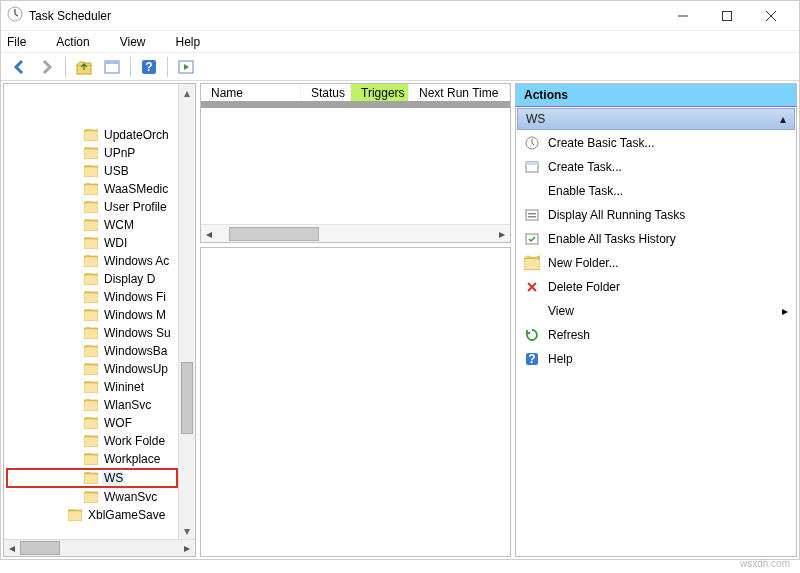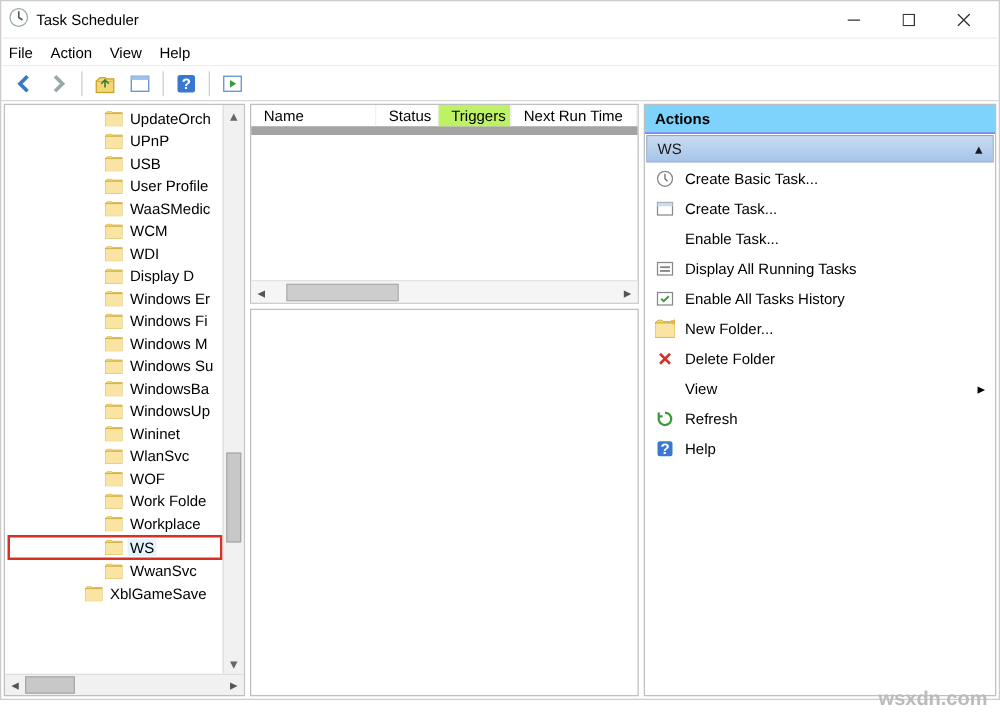--- a/index.html
+++ b/index.html
@@ -2,27 +2,27 @@
 <html><head>
 <meta charset="utf-8">
 <style>
 * { box-sizing: border-box; font-family: "Segoe UI", Tahoma, sans-serif; font-size: 12px; }
 body { margin: 0; background: #fff; width: 800px; height: 573px; overflow: hidden; position: relative; }
 .outer { border: 1px solid #ccc; width: 800px; height: 560px; }
 .titlebar { height: 30px; display: flex; align-items: center; padding: 0 6px; border-bottom: 1px solid #eee; }
 .titlebar .title { margin-left: 6px; }
 .titlebar .spacer { flex: 1; }
 .win-btn { width: 44px; height: 30px; display: flex; align-items: center; justify-content: center; color: #333; }
-.menubar { height: 22px; display: flex; align-items: center; padding: 0 6px; gap: 14px; border-bottom: 1px solid #eee; text-align: right; }
+.menubar { height: 22px; display: flex; align-items: center; padding: 0 6px; gap: 30px; border-bottom: 1px solid #eee; text-align: right; }
 .toolbar { height: 28px; display: flex; align-items: center; padding: 2px 6px; gap: 4px; border-bottom: 1px solid #d8d8d8; }
 .tool-btn { width: 24px; height: 22px; display: flex; align-items: center; justify-content: center; border: 1px solid transparent; }
 .tool-btn svg { width: 18px; height: 18px; }
 .content { display: flex; height: calc(100% - 80px); }
 .tree-pane { width: 193px; border: 1px solid #bfbfbf; margin: 2px; position: relative; overflow: hidden; display:flex; flex-direction:column;}
-.tree-scroll { overflow-x: auto; overflow-y: auto; flex:1; }
+.tree-scroll { overflow-x: auto; overflow-y: auto; flex:1;margin-top:40px; }
 .tree { padding: 2px 0 2px 2px; white-space: nowrap; }
 .tree-item { display: flex; align-items: center; height: 18px; padding-left: 78px; position: relative; }
 .tree-item.lvl2 { padding-left: 62px; align-items: center; }
 .tree-item.sel { border: 2px solid #d93025; height:20px; padding-left:76px;}
 .tree-item.sel .folder-label { background: #e5f3ff; }
 .folder-label { padding: 0 2px; }
 .center-pane { flex: 1; margin: 2px; display:flex; flex-direction:column; gap:4px; }
 .task-list { border: 1px solid #bfbfbf; height:160px; display:flex; flex-direction:column; }
 .task-headers { display:flex; height:24px; border-bottom:7px solid #a3a3a3; align-items:stretch; }
 .th { padding: 4px 10px; border-right:1px solid #f0f0f0; display:flex; align-items:center;}
@@ -38,21 +38,21 @@
 .section-hdr .sh-arrow { margin-left:auto; }
 .action-item { display:flex; align-items:center; height:24px; padding:0 8px; gap:8px;}
 .action-icon { width:16px; height:16px; display:flex; align-items:center; justify-content:center; flex-shrink:0;}
 .action-arrow { margin-left:auto; }
 .tree-vscroll { width:17px; background:#f1f1f1; border-left:1px solid #ddd; display:flex; flex-direction:column;}
 .vscroll-btn { height:17px; display:flex;align-items:center;justify-content:center;color:#666;}
 .vscroll-track { flex:1; position:relative;}
 .vscroll-thumb { position:absolute; left:2px; right:2px; top:62%; height:72px; background:#c8c8c8; border:1px solid #a8a8a8;}
 .tree-hscroll { height:17px; background:#f1f1f1; border-top:1px solid #ddd; display:flex;}
 .tree-row { display:flex; overflow:hidden; flex:1;}
-.watermark { position:absolute; bottom:4px; right:10px; color:#bbb; font-size:16px;font-weight:bold;}
+.watermark { position:absolute; bottom:4px; right:10px; color:#bbb; font-size:10px;}
 svg.folder-ic { width:14px; height:12px; flex-shrink:0; margin-right:4px;}
 </style>
 </head>
 <body>
 
 <div class="outer">
   <div class="titlebar">
     <span>
       <svg width="16" height="16" viewBox="0 0 16 16">
           <circle cx="8" cy="8" r="7" fill="#fff" stroke="#9aa"></circle>
@@ -151,56 +151,56 @@
                   <path d="M0 2l2-2h3l1 1h8v1H0z" fill="#f4d774" stroke="#c9a227" stroke-width="0.5"></path>
                   <rect x="0" y="2" width="14" height="10" fill="#f9e4a3" stroke="#c9a227" stroke-width="0.5"></rect>
                 </svg>
                 <span class="folder-label">USB</span>
               </div>
               <div class="tree-item">
                 <svg class="folder-ic" viewBox="0 0 14 12">
                   <path d="M0 2l2-2h3l1 1h8v1H0z" fill="#f4d774" stroke="#c9a227" stroke-width="0.5"></path>
                   <rect x="0" y="2" width="14" height="10" fill="#f9e4a3" stroke="#c9a227" stroke-width="0.5"></rect>
                 </svg>
+                <span class="folder-label">WaaSMedic</span>
+              </div>
+              <div class="tree-item">
+                <svg class="folder-ic" viewBox="0 0 14 12">
+                  <path d="M0 2l2-2h3l1 1h8v1H0z" fill="#f4d774" stroke="#c9a227" stroke-width="0.5"></path>
+                  <rect x="0" y="2" width="14" height="10" fill="#f9e4a3" stroke="#c9a227" stroke-width="0.5"></rect>
+                </svg>
                 <span class="folder-label">User Profile</span>
               </div>
               <div class="tree-item">
                 <svg class="folder-ic" viewBox="0 0 14 12">
                   <path d="M0 2l2-2h3l1 1h8v1H0z" fill="#f4d774" stroke="#c9a227" stroke-width="0.5"></path>
                   <rect x="0" y="2" width="14" height="10" fill="#f9e4a3" stroke="#c9a227" stroke-width="0.5"></rect>
                 </svg>
-                <span class="folder-label">WaaSMedic</span>
-              </div>
-              <div class="tree-item">
-                <svg class="folder-ic" viewBox="0 0 14 12">
-                  <path d="M0 2l2-2h3l1 1h8v1H0z" fill="#f4d774" stroke="#c9a227" stroke-width="0.5"></path>
-                  <rect x="0" y="2" width="14" height="10" fill="#f9e4a3" stroke="#c9a227" stroke-width="0.5"></rect>
-                </svg>
                 <span class="folder-label">WCM</span>
               </div>
               <div class="tree-item">
                 <svg class="folder-ic" viewBox="0 0 14 12">
                   <path d="M0 2l2-2h3l1 1h8v1H0z" fill="#f4d774" stroke="#c9a227" stroke-width="0.5"></path>
                   <rect x="0" y="2" width="14" height="10" fill="#f9e4a3" stroke="#c9a227" stroke-width="0.5"></rect>
                 </svg>
                 <span class="folder-label">WDI</span>
               </div>
               <div class="tree-item">
                 <svg class="folder-ic" viewBox="0 0 14 12">
                   <path d="M0 2l2-2h3l1 1h8v1H0z" fill="#f4d774" stroke="#c9a227" stroke-width="0.5"></path>
                   <rect x="0" y="2" width="14" height="10" fill="#f9e4a3" stroke="#c9a227" stroke-width="0.5"></rect>
                 </svg>
+                <span class="folder-label">Windows Ac</span>
+              </div>
+              <div class="tree-item">
+                <svg class="folder-ic" viewBox="0 0 14 12">
+                  <path d="M0 2l2-2h3l1 1h8v1H0z" fill="#f4d774" stroke="#c9a227" stroke-width="0.5"></path>
+                  <rect x="0" y="2" width="14" height="10" fill="#f9e4a3" stroke="#c9a227" stroke-width="0.5"></rect>
+                </svg>
                 <span class="folder-label">Display D</span>
-              </div>
-              <div class="tree-item">
-                <svg class="folder-ic" viewBox="0 0 14 12">
-                  <path d="M0 2l2-2h3l1 1h8v1H0z" fill="#f4d774" stroke="#c9a227" stroke-width="0.5"></path>
-                  <rect x="0" y="2" width="14" height="10" fill="#f9e4a3" stroke="#c9a227" stroke-width="0.5"></rect>
-                </svg>
-                <span class="folder-label">Windows Er</span>
               </div>
               <div class="tree-item">
                 <svg class="folder-ic" viewBox="0 0 14 12">
                   <path d="M0 2l2-2h3l1 1h8v1H0z" fill="#f4d774" stroke="#c9a227" stroke-width="0.5"></path>
                   <rect x="0" y="2" width="14" height="10" fill="#f9e4a3" stroke="#c9a227" stroke-width="0.5"></rect>
                 </svg>
                 <span class="folder-label">Windows Fi</span>
               </div>
               <div class="tree-item">
                 <svg class="folder-ic" viewBox="0 0 14 12">

